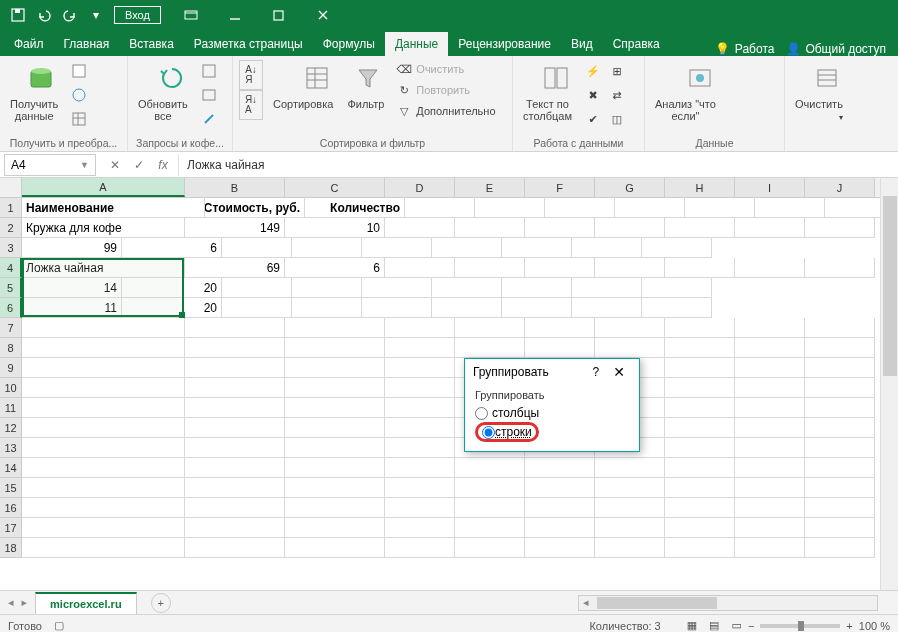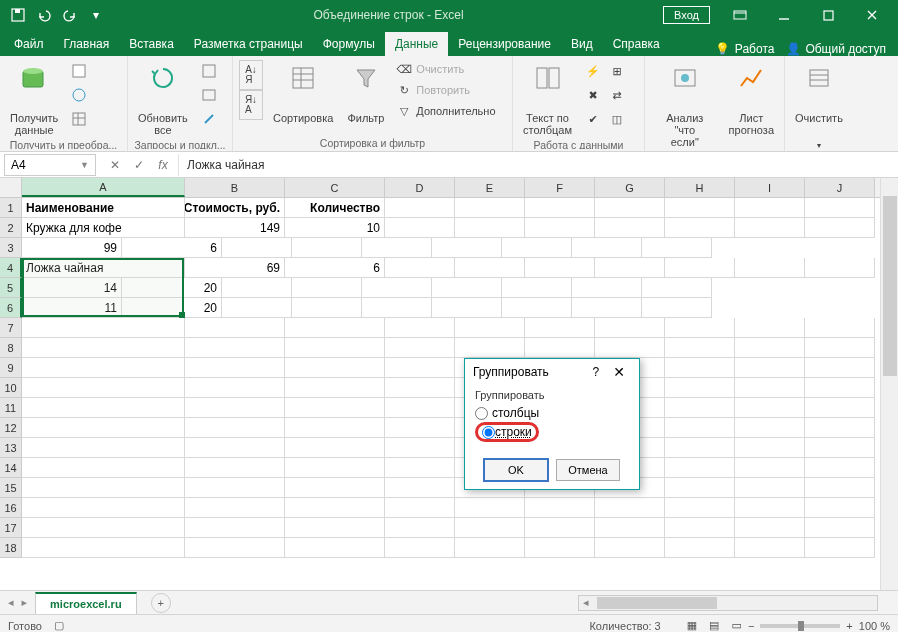--- a/index.html
+++ b/index.html
@@ -19,21 +19,21 @@
 .rtab { padding: 5px 10px; color: #fff; cursor: pointer; }
 .rtab.active { background: #f3f3f3; color: #0f7a3e; }
 .ribbon-tabs-right { margin-left: auto; display: flex; align-items: center; color: #fff; padding: 0 8px; gap: 12px; }
 .rtab-icon { display: flex; align-items: center; gap: 4px; font-size: 12px; }
 
 
 .ribbon { height: 96px; background: #f3f3f3; border-bottom: 1px solid #d4d4d4; display: flex; font-size: 11px; color: #444; }
 .rgroup { border-right: 1px solid #e1e1e1; padding: 4px 6px 2px; display: flex; flex-direction: column; justify-content: space-between; }
 .rgroup-body { display: flex; gap: 6px; align-items: flex-start; }
 .rgroup-label { text-align: center; color: #666; font-size: 10.5px; padding-top: 1px; white-space: nowrap; overflow: hidden; text-overflow: ellipsis; }
-.rbtn-big { display: flex; flex-direction: column; align-items: center; gap: 18px; padding: 2px 4px; cursor: pointer; line-height: 1.1; text-align: center; }
+.rbtn-big { display: flex; flex-direction: column; align-items: flex-end; gap: 4px; padding: 2px 4px; cursor: pointer; line-height: 1.1; text-align: center; }
 .rbtn-big .ico { width: 32px; height: 32px; display: flex; align-items: center; justify-content: center; }
 .rbtn-stack { display: flex; flex-direction: column; gap: 2px; }
 .rbtn-sm { width: 22px; height: 22px; display: flex; align-items: center; justify-content: center; cursor: pointer; }
 .rbtn-row { display: flex; align-items: center; gap: 4px; padding: 1px 2px; cursor: pointer; white-space: nowrap; }
 .rbtn-row .ico-s { width: 16px; height: 16px; display: flex; align-items: center; justify-content: center; }
 
 
 .fbar { height: 26px; border-bottom: 1px solid #d4d4d4; display: flex; align-items: center; font-size: 12px; background: #fff; }
 .namebox { width: 92px; height: 22px; border: 1px solid #ccc; margin: 0 4px; padding: 0 6px; display: flex; align-items: center; justify-content: space-between; }
 .fbar-btns { display: flex; gap: 2px; padding: 0 4px; border-right: 1px solid #e1e1e1; }
@@ -108,21 +108,20 @@
         </svg>
       </div>
     <div class="qat-btn">
         <svg width="14" height="14" viewBox="0 0 14 14">
           <path d="M5 3 A5 5 0 1 0 11 8" fill="none" stroke="#fff" stroke-width="1.4"></path>
           <path d="M11 5 L11 9 L7 9" fill="none" stroke="#fff" stroke-width="1.4"></path>
         </svg>
       </div>
     <div class="qat-btn">▾</div>
   </div>
-  <div class="title-text">Объединение строк  -  Excel</div>
   <div class="title-right">
     <div class="login-btn">Вход</div>
     <div class="win-btn">
         <svg width="14" height="10">
           <rect x="1" y="1" width="12" height="8" fill="none" stroke="#fff"></rect>
           <path d="M1 3 L13 3" stroke="#fff"></path>
         </svg>
       </div>
     <div class="win-btn">
         <svg width="12" height="12">
@@ -222,21 +221,21 @@
               <rect x="2" y="3" width="12" height="10" fill="none" stroke="#888"></rect>
             </svg>
           </div>
         <div class="rbtn-sm">
             <svg width="16" height="16">
               <path d="M4 12 L12 4" stroke="#39c" stroke-width="2"></path>
             </svg>
           </div>
       </div>
     </div>
-    <div class="rgroup-label">Запросы и подкл...</div>
+    <div class="rgroup-label">Запросы и кофе...</div>
   </div>
 
   <div class="rgroup" style="width:280px">
     <div class="rgroup-body">
       <div class="rbtn-stack" style="gap:0">
         <div class="rbtn-sm" style="border:1px solid #ccc;width:24px;height:30px;font-size:10px;line-height:1">А↓<br>Я</div>
         <div class="rbtn-sm" style="border:1px solid #ccc;width:24px;height:30px;font-size:10px;line-height:1">Я↓<br>А</div>
       </div>
       <div class="rbtn-big">
         <div class="ico">
@@ -307,29 +306,20 @@
     <div class="rgroup-body">
       <div class="rbtn-big">
         <div class="ico">
             <svg width="28" height="28">
               <rect x="4" y="6" width="20" height="16" fill="none" stroke="#888"></rect>
               <circle cx="14" cy="14" r="4" fill="#6bc"></circle>
             </svg>
           </div>
         <span style="white-space:pre-line">Анализ "что
 если"</span>
-      </div>
-      <div class="rbtn-big">
-        <div class="ico">
-            <svg width="28" height="28">
-              <path d="M4 22 L10 14 L16 18 L24 6" fill="none" stroke="#e70" stroke-width="2"></path>
-            </svg>
-          </div>
-        <span style="white-space:pre-line">Лист
-прогноза</span>
       </div>
     </div>
     <div class="rgroup-label">Данные</div>
   </div>
 
   <div class="rgroup" style="width:80px;border-right:none">
     <div class="rgroup-body">
       <div class="rbtn-big">
         <div class="ico">
             <svg width="28" height="28">
@@ -372,21 +362,21 @@
         <div class="colhdr" style="width: 70px;">F</div>
         <div class="colhdr" style="width: 70px;">G</div>
         <div class="colhdr" style="width: 70px;">H</div>
         <div class="colhdr" style="width: 70px;">I</div>
         <div class="colhdr" style="width: 70px;">J</div>
       </div>
   </div>
   <div class="gridbody" id="gridbody">
       <div class="row">
         <div class="rowhdr">1</div>
-        <div class="cell b" style="width: 163px;">Наименование</div>
+        <div class="cell b" style="width: 183px;">Наименование</div>
         <div class="cell r b" style="width: 100px;">Стоимость, руб.</div>
         <div class="cell r b" style="width: 100px;">Количество</div>
         <div class="cell" style="width: 70px;"></div>
         <div class="cell" style="width: 70px;"></div>
         <div class="cell" style="width: 70px;"></div>
         <div class="cell" style="width: 70px;"></div>
         <div class="cell" style="width: 70px;"></div>
         <div class="cell" style="width: 70px;"></div>
         <div class="cell" style="width: 70px;"></div>
       </div>
@@ -661,17 +651,13 @@
       <input type="radio" style="">
       <span>столбцы</span>
     </div>
     <div class="dlg-opt">
       <span class="hl">
         <input type="radio" checked="" style="">
         <span style="text-decoration:underline dotted">строки</span>
       </span>
     </div>
   </div>
-  <div class="dlg-btns">
-    <button class="dlg-btn primary">OK</button>
-    <button class="dlg-btn">Отмена</button>
-  </div>
 </div>
 
 </body></html>

